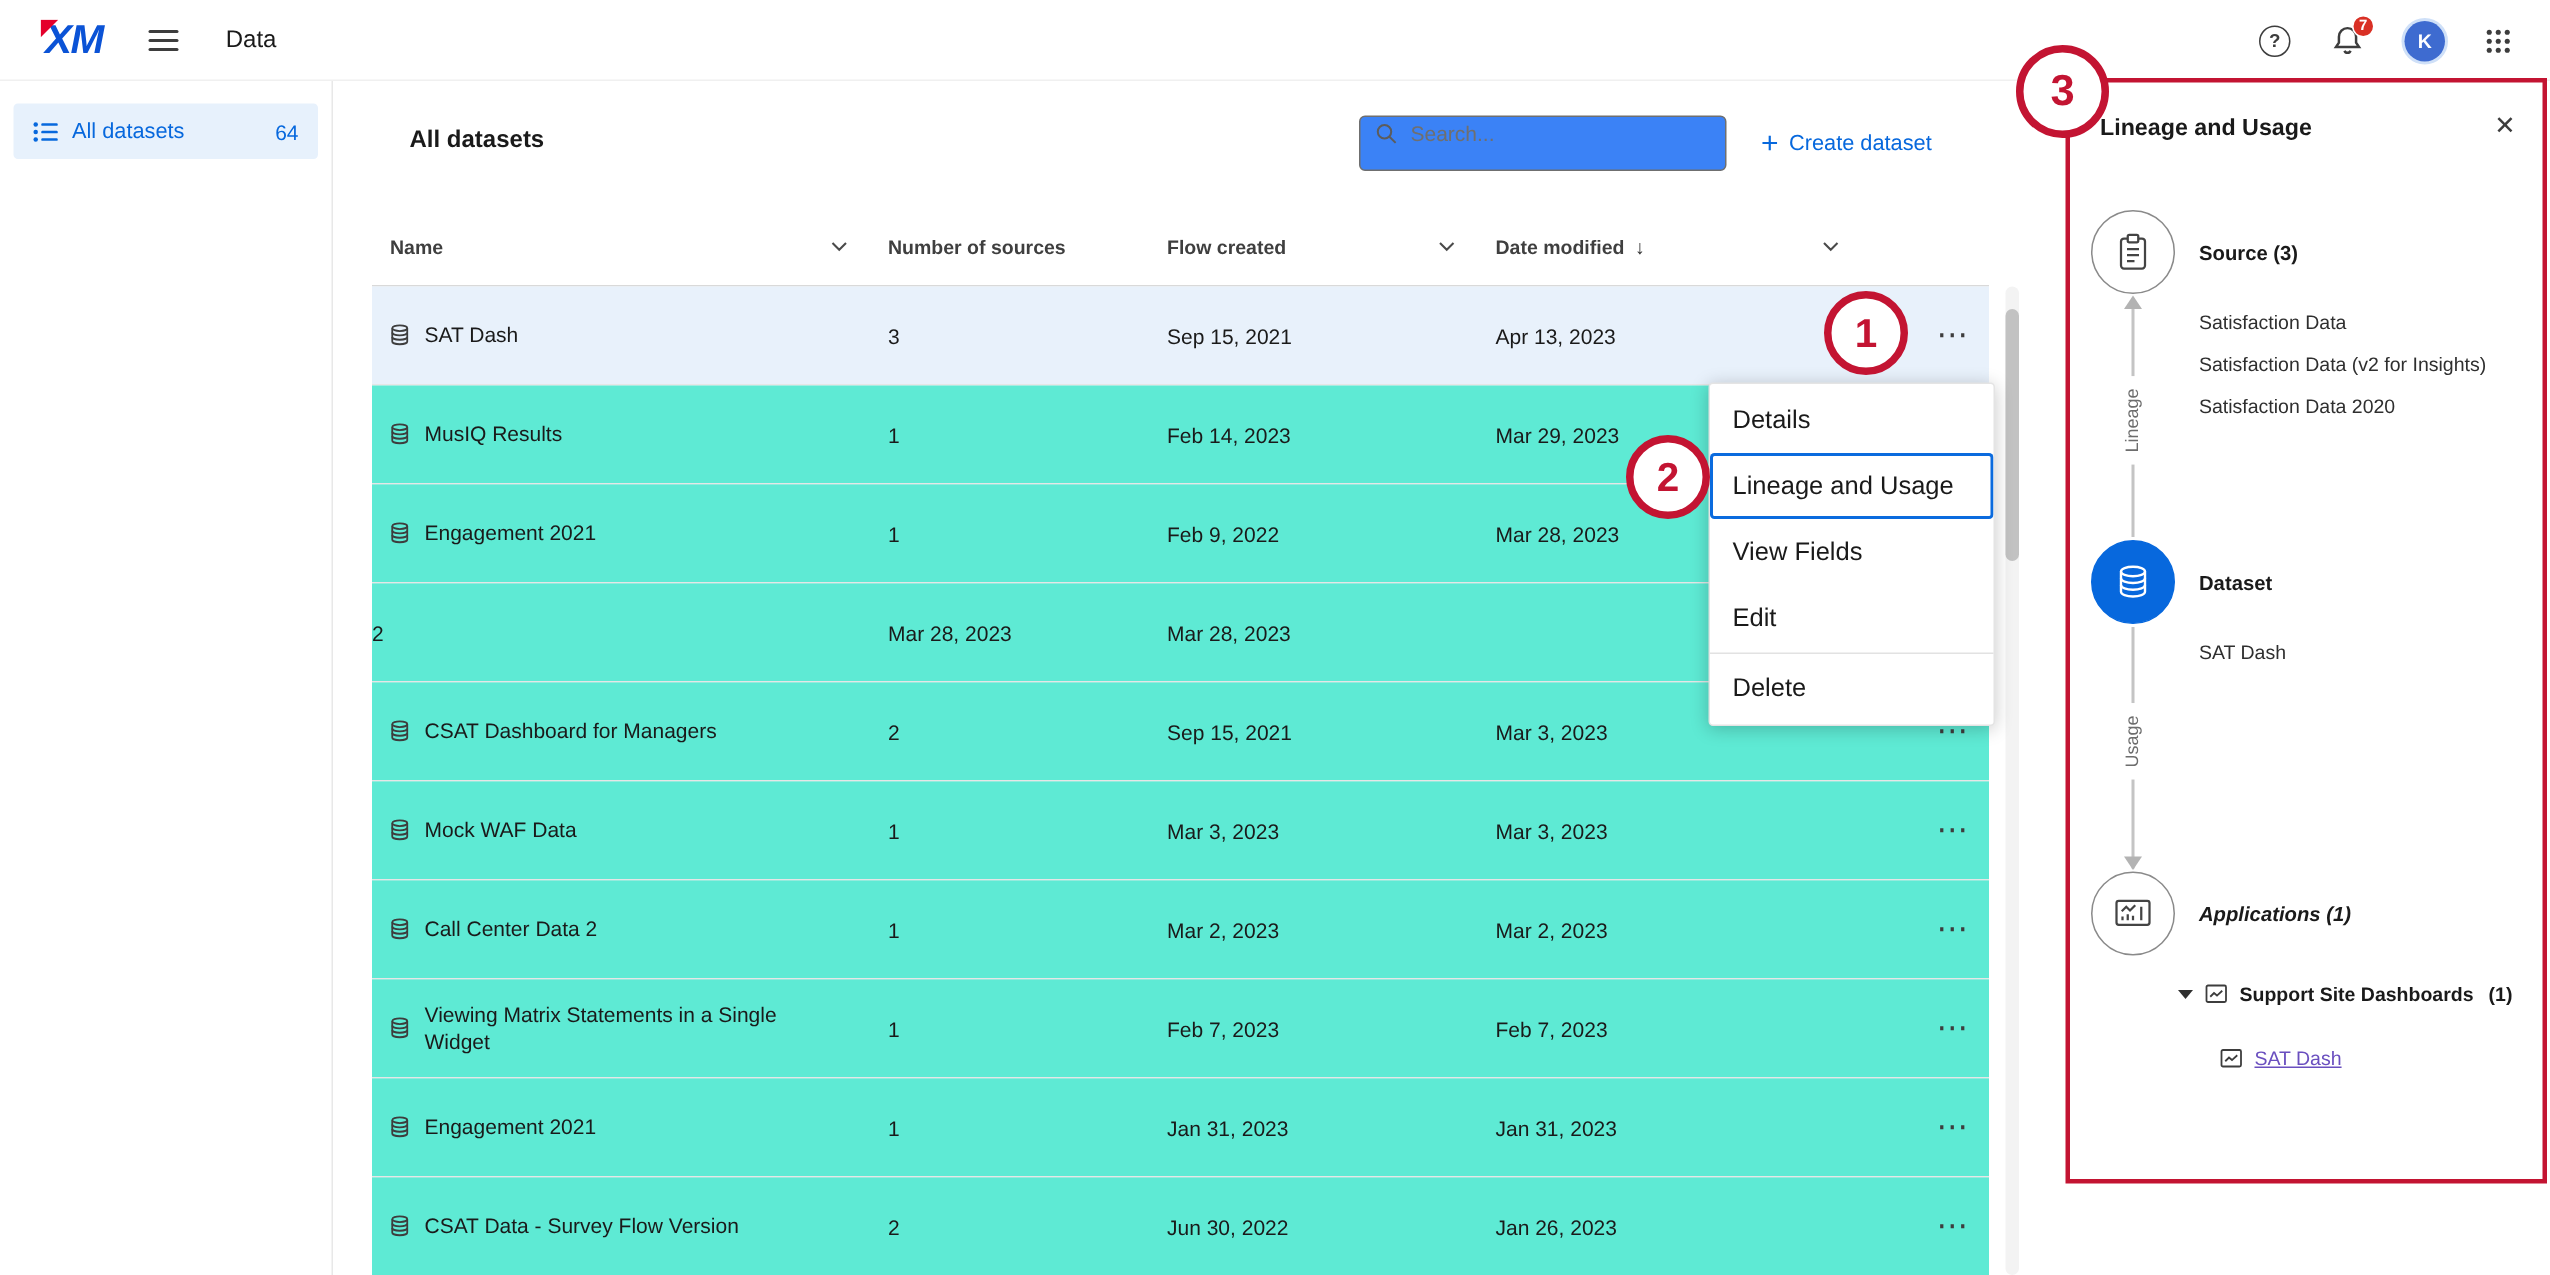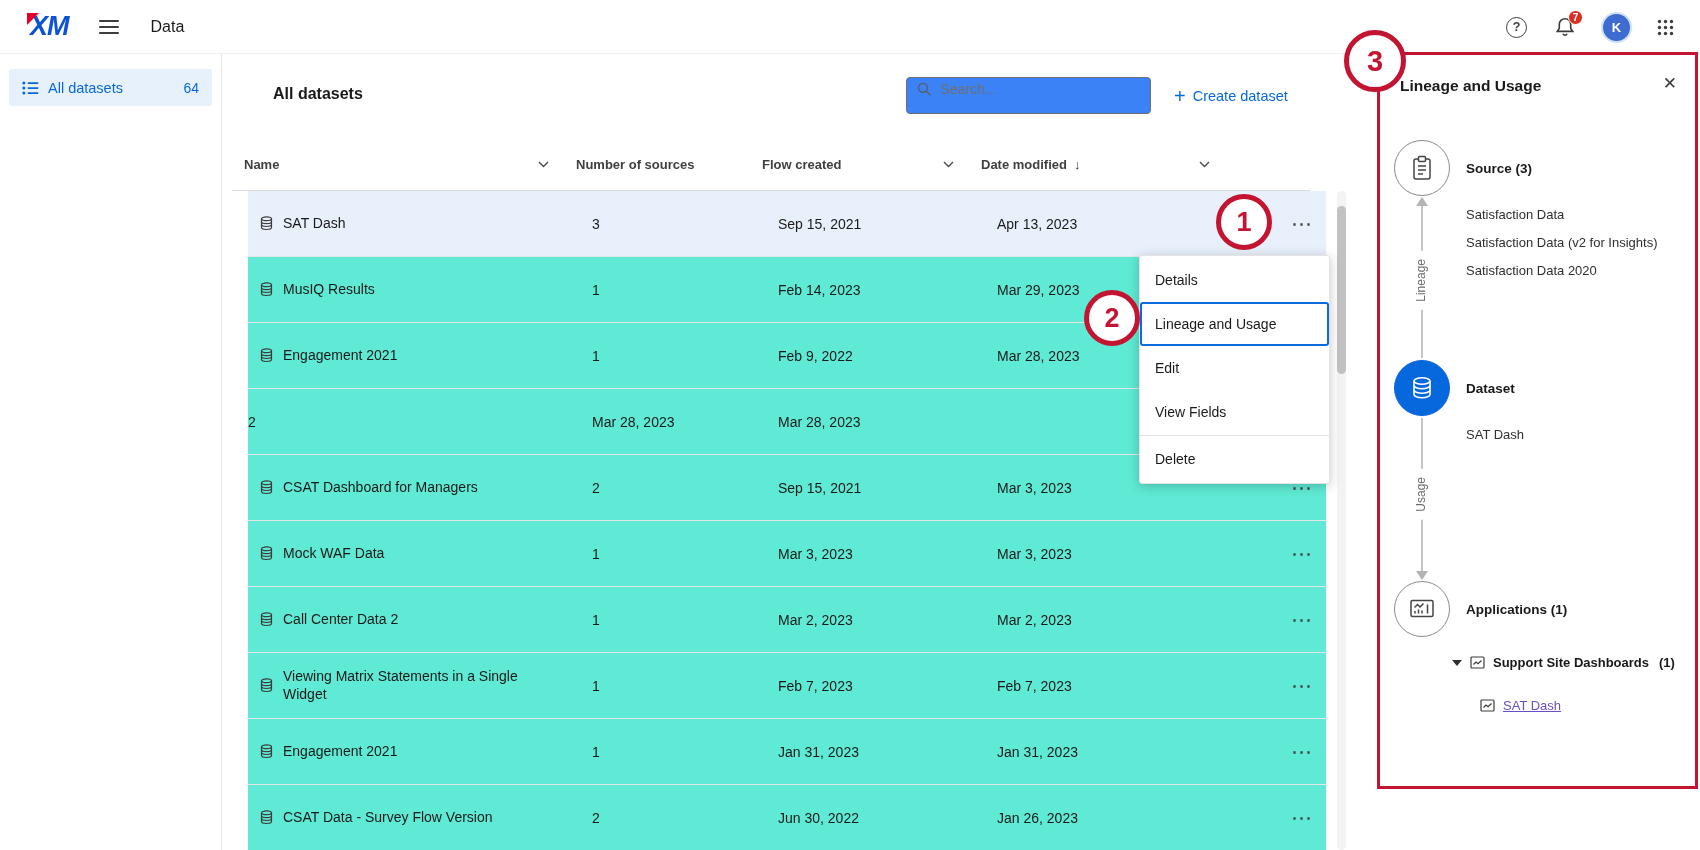--- a/index.html
+++ b/index.html
@@ -53,21 +53,21 @@
   .search-box input { border: none; outline: none; width: 100%; font-size: 14px;
                       font-family: "Liberation Sans", sans-serif; color: #1a1a1a; background: transparent; }
   .search-box input::placeholder { color: #6f6f6f; }
   .create-btn { position: absolute; left: 952px; top: 23px; height: 37px;
                 display: flex; align-items: center; gap: 7px; color: #0768DD;
                 font-size: 14.5px; cursor: pointer; background: none; border: none;
                 font-family: "Liberation Sans", sans-serif; }
   .create-btn .plus { font-size: 20px; font-weight: normal; line-height: 1; }
 
   
-  .thead { position: absolute; left: 10px; top: 84px; width: 1078px; height: 53px;
+  .thead { position: absolute; left: 26px; top: 84px; width: 1078px; height: 53px;
            display: grid; grid-template-columns: 344px 186px 219px 233px 96px;
            align-items: center; border-bottom: 1px solid #d9d9d9;
            font-size: 13px; font-weight: bold; color: #3f3f3f; }
   .th { display: flex; align-items: center; cursor: pointer; }
   .th-name { padding-left: 12px; }
   .chev { display: flex; margin-left: auto; }
   .th-name .chev { margin-right: 27px; }
   .th-created .chev { margin-right: 27px; }
   .th-modified .chev { margin-right: 4px; }
   .sort-arrow { margin-left: 7px; font-size: 13px; color: #2f2f2f; }
@@ -83,41 +83,41 @@
   .dots { display: inline-block; padding-right: 14px; font-size: 21px; color: #3d3d3d; cursor: pointer; line-height: 1; }
 
   .scroll-track { position: absolute; left: 1115px; top: 137px; width: 9px; height: 659px; background: #f3f3f3; border-radius: 5px; }
   .scroll-thumb { position: absolute; left: 0; top: 15px; width: 9px; height: 168px; background: #c2c2c2; border-radius: 5px; cursor: grab; }
 
   
   .context-menu { position: absolute; left: 1139px; top: 255px; width: 191px; z-index: 60;
                   background: #fff; border-radius: 3px; border: 1px solid #e4e4e4;
                   box-shadow: 0 2px 12px rgba(0,0,0,0.22); padding: 2px 0; }
   .menu-item { height: 44px; display: flex; align-items: center; padding-left: 15px;
-               font-size: 14px; color: #1a1a1a; cursor: pointer; }
+               font-size: 17px; color: #1a1a1a; cursor: pointer; }
   .menu-item.highlighted { box-shadow: inset 0 0 0 2px #0B6BDE; border-radius: 3px; }
   .menu-sep { height: 1px; background: #e2e2e2; margin: 1px 0; }
 
   
   .panel { position: absolute; left: 1377px; top: 52px; width: 321px; height: 737px;
            background: #fff; border: 3px solid #C31432; z-index: 40; }
   .panel-title { position: absolute; left: 20px; top: 22px; font-size: 15.5px; font-weight: bold; }
   .panel-close { position: absolute; right: 18px; top: 20px; font-size: 17px; color: #3d3d3d; cursor: pointer; line-height: 1; }
 
   .node-circle { position: absolute; left: 14px; width: 56px; height: 56px; border-radius: 50%;
                  display: flex; align-items: center; justify-content: center; background: #fff;
                  border: 1.5px solid #8a8a8a; }
   .src-circle { top: 85px; }
   .dataset-circle { top: 305px; background: #0768DD; border-color: #0768DD; }
   .apps-circle { top: 526px; }
 
   .node-label { position: absolute; left: 86px; font-size: 13.5px; font-weight: bold; color: #1a1a1a; }
   .src-label { top: 106px; }
   .ds-label { top: 326px; }
-  .apps-label { top: 547px; }
+  .apps-label { top: 547px; font-style: italic; }
 
   .src-items { position: absolute; left: 86px; top: 146px; font-size: 13px; line-height: 28px; color: #2f2f2f; }
   .ds-name { position: absolute; left: 86px; top: 372px; font-size: 13px; color: #2f2f2f; }
 
   .v-line { position: absolute; left: 41px; width: 2px; background: #c4c4c4; }
   .lineage-line { top: 145px; height: 158px; }
   .usage-line { top: 363px; height: 161px; }
   .arrow-up { position: absolute; left: 36px; top: 142px; width: 0; height: 0;
               border-left: 6px solid transparent; border-right: 6px solid transparent;
               border-bottom: 9px solid #b3b3b3; }
@@ -421,22 +421,22 @@
 
   <div class="scroll-track">
     <div class="scroll-thumb"></div>
   </div>
 </main>
 
 <div class="context-menu">
   <div>
       <div class="menu-item">Details</div>
       <div class="menu-item highlighted">Lineage and Usage</div>
+      <div class="menu-item">View Fields</div>
       <div class="menu-item">Edit</div>
-      <div class="menu-item">View Fields</div>
       <div class="menu-sep"></div>
       <div class="menu-item">Delete</div>
     </div>
 </div>
 
 <aside class="panel">
   <div class="panel-title">Lineage and Usage</div>
   <span class="panel-close">✕</span>
 
   <div class="node-circle src-circle">

